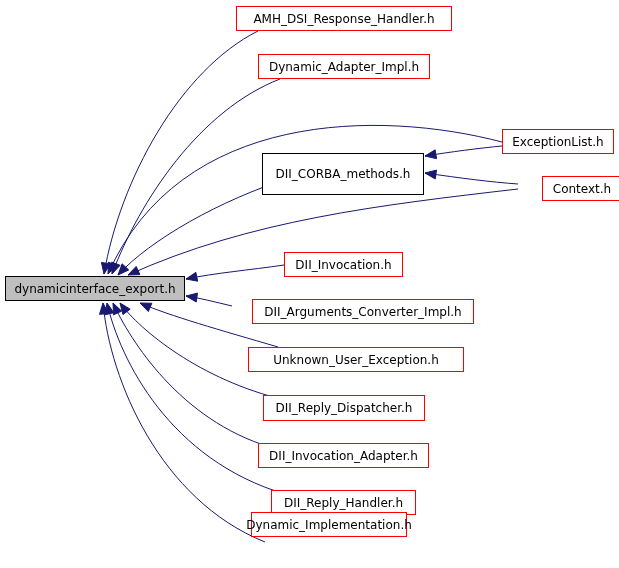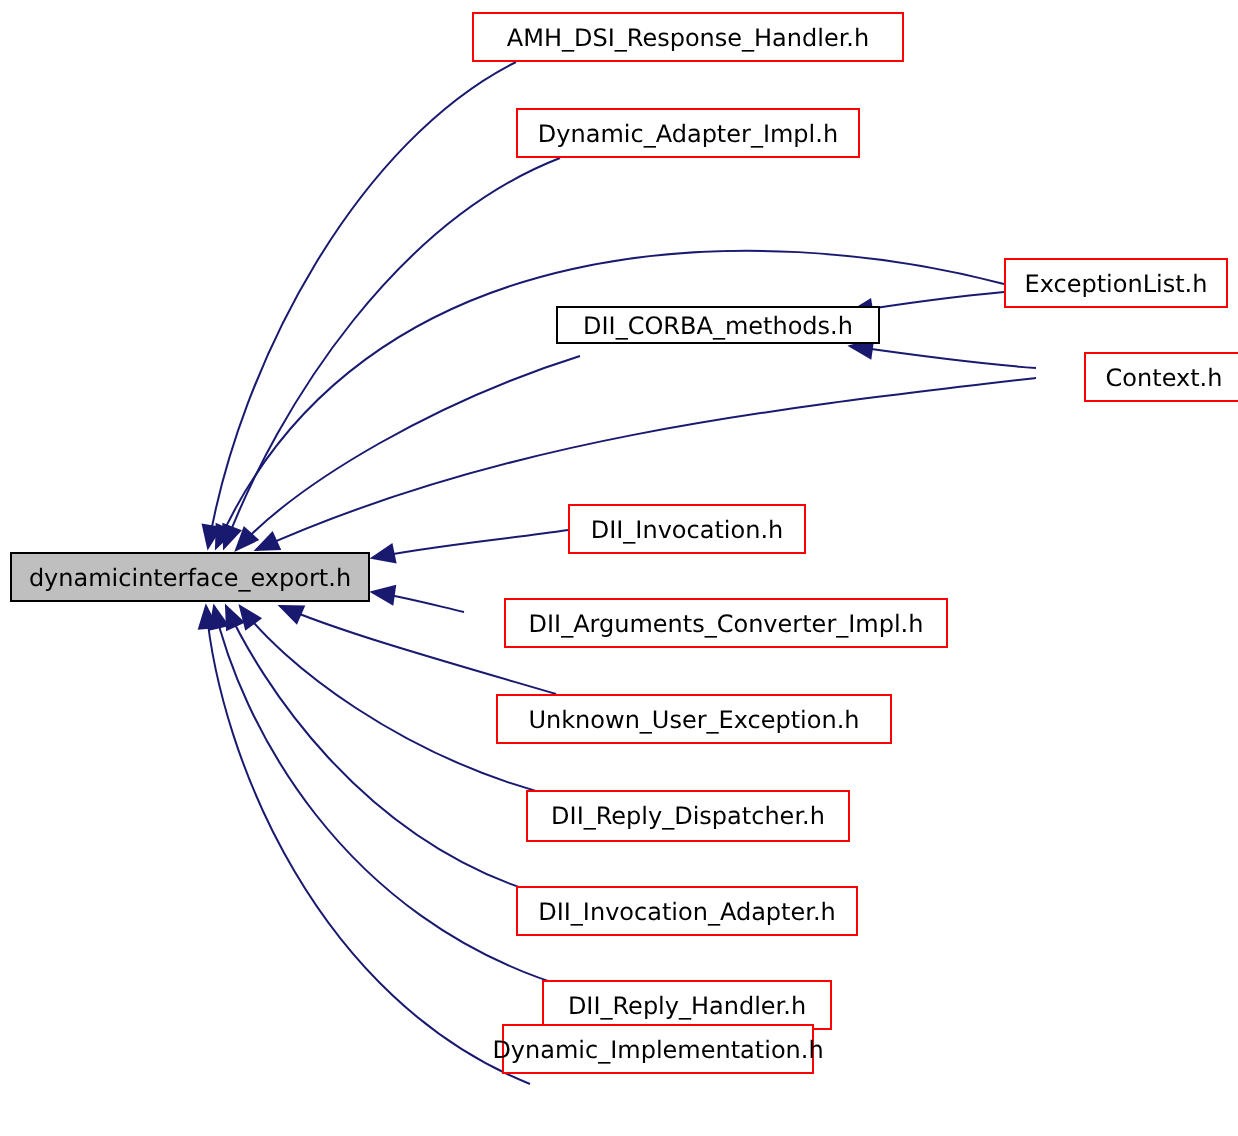--- a/index.html
+++ b/index.html
@@ -42,23 +42,23 @@
       <polygon points="103,303 108.47741263557236,313.5474144139534 99.51437377736303,314.36223612833606" fill="#191970" stroke="#191970"></polygon>
       <path d="M502,146 C480,148 450,152 425,156" fill="none" stroke="#191970" stroke-width="1"></path>
       <polygon points="425,156 435.1508896961037,149.81862164420144 436.5728042060638,158.70558733145177" fill="#191970" stroke="#191970"></polygon>
       <path d="M518,184 C490,182 460,178 425,173" fill="none" stroke="#191970" stroke-width="1"></path>
       <polygon points="425,173 436.5258405333407,170.10086219713514 435.2530483272049,179.01040764008565" fill="#191970" stroke="#191970"></polygon>
     </svg>
 
   <div class="node gray" id="n-root" style="left:5px;top:276px;width:180px;height:25px;">dynamicinterface_export.h</div>
   <div class="node red" id="n-amh" style="left:236px;top:6px;width:216px;height:25px;">AMH_DSI_Response_Handler.h</div>
   <div class="node red" id="n-dyn_adapter" style="left:258px;top:54px;width:172px;height:25px;">Dynamic_Adapter_Impl.h</div>
-  <div class="node black" id="n-corba_methods" style="left:278px;top:153px;width:162px;height:19px;">DII_CORBA_methods.h</div>
+  <div class="node black" id="n-corba_methods" style="left:262px;top:153px;width:162px;height:42px;">DII_CORBA_methods.h</div>
   <div class="node red" id="n-exception_list" style="left:502px;top:129px;width:112px;height:25px;">ExceptionList.h</div>
   <div class="node red" id="n-context" style="left:518px;top:176px;width:80px;height:25px;margin-left:24px;">Context.h</div>
   <div class="node red" id="n-invocation" style="left:284px;top:252px;width:119px;height:25px;">DII_Invocation.h</div>
   <div class="node red" id="n-args_conv" style="left:232px;top:299px;width:222px;height:25px;margin-left:20px;">DII_Arguments_Converter_Impl.h</div>
-  <div class="node red" id="n-unknown_user" style="left:248px;top:347px;width:198px;height:25px;">Unknown_User_Exception.h</div>
+  <div class="node red" id="n-unknown_user" style="left:248px;top:347px;width:216px;height:25px;">Unknown_User_Exception.h</div>
   <div class="node red" id="n-reply_disp" style="left:263px;top:395px;width:162px;height:26px;">DII_Reply_Dispatcher.h</div>
   <div class="node red" id="n-inv_adapter" style="left:258px;top:443px;width:171px;height:25px;">DII_Invocation_Adapter.h</div>
   <div class="node red" id="n-reply_handler" style="left:271px;top:490px;width:145px;height:25px;">DII_Reply_Handler.h</div>
   <div class="node red" id="n-dyn_impl" style="left:251px;top:512px;width:156px;height:25px;text-align:center;">Dynamic_Implementation.h</div>
 </div>
 
 </body></html>

